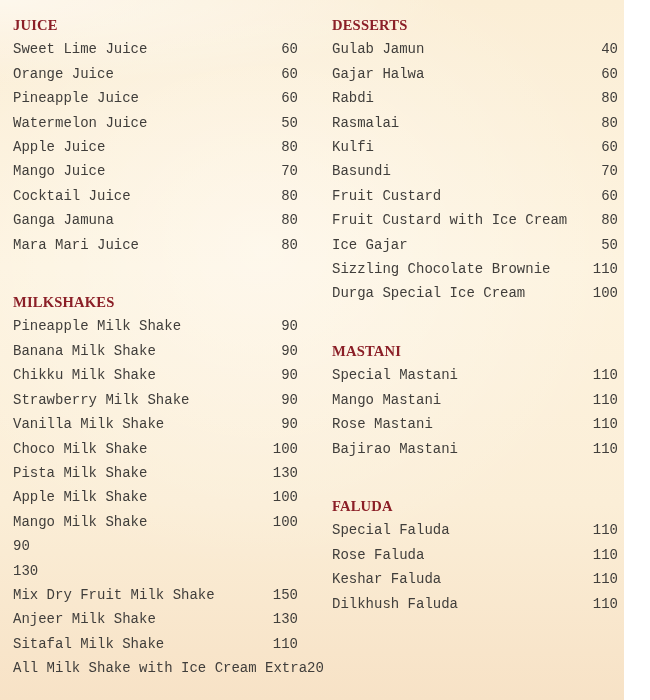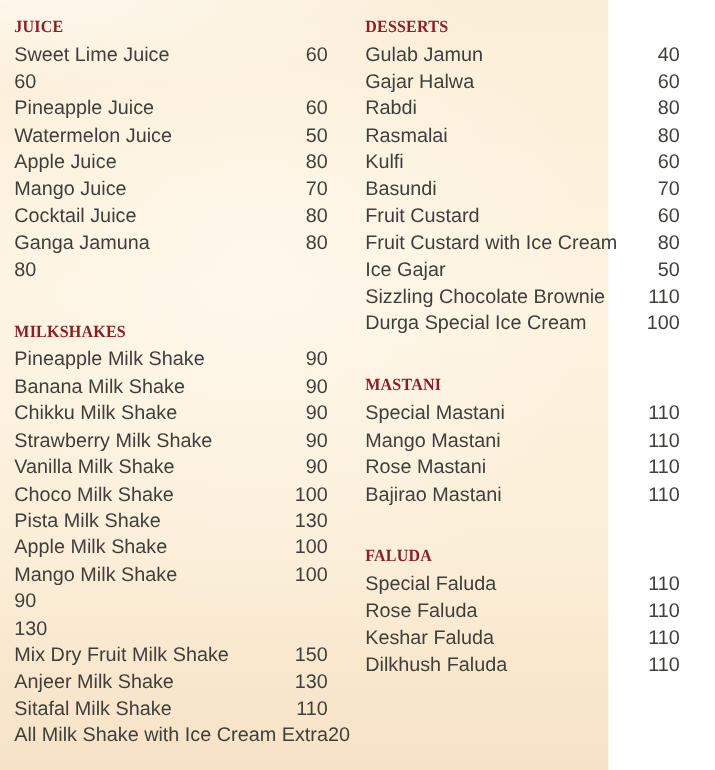--- a/index.html
+++ b/index.html
@@ -1,21 +1,21 @@
 <!DOCTYPE html>
 <html><head>
 <meta charset="utf-8">
 <style>
   html, body { margin: 0; padding: 0; }
   body {
     width: 650px; height: 700px; overflow: hidden;
     font-family: "Liberation Sans", sans-serif;
   }
   .menu-page {
-    position: relative; width: 553px; height: 700px;
+    position: relative; width: 624px; height: 700px;
     background:
       radial-gradient(90% 70% at 42% 36%, rgba(255,255,255,0.40) 0%, rgba(255,255,255,0) 65%),
       radial-gradient(120% 20% at 0% 0%, rgba(255,255,255,0.55) 0%, rgba(255,255,255,0) 60%),
       linear-gradient(180deg, #fbeed6 0%, #fdf3df 38%, #fbeed7 72%, #f7e2c6 100%);
   }
   .col { position: absolute; top: 13px; }
   .col-left  { left: 13px;  width: 285px; }
   .col-right { left: 332px; width: 286px; }
   .section + .section { margin-top: 33px; }
   .section-title {
@@ -24,39 +24,40 @@
     font-weight: 700;
     font-size: 15.5px;
     line-height: 24.4px;
     color: #8b1f27;
     letter-spacing: 0.2px;
     transform: scaleX(0.94);
     transform-origin: 0 50%;
   }
   .row {
     display: flex; justify-content: space-between; align-items: center;
-    line-height: 24.4px; font-size: 18px; color: #403e3b;
+    line-height: 24.4px; font-size: 14px; color: #403e3b; font-family: Liberation Mono, monospace;
   }
   .item-name { white-space: nowrap; }
   .item-price { text-align: right; }
 </style>
 </head>
 <body>
 
 <div class="menu-page">
 
   <div class="col col-left">
 
     <div class="section">
       <h2 class="section-title">JUICE</h2>
       <div class="row">
           <span class="item-name">Sweet Lime Juice</span>
           <span class="item-price">60</span>
         </div>
       <div class="row">
+          <span class="item-name">Orange Juice</span>
           <span class="item-price">60</span>
         </div>
       <div class="row">
           <span class="item-name">Pineapple Juice</span>
           <span class="item-price">60</span>
         </div>
       <div class="row">
           <span class="item-name">Watermelon Juice</span>
           <span class="item-price">50</span>
         </div>
@@ -70,20 +71,21 @@
         </div>
       <div class="row">
           <span class="item-name">Cocktail Juice</span>
           <span class="item-price">80</span>
         </div>
       <div class="row">
           <span class="item-name">Ganga Jamuna</span>
           <span class="item-price">80</span>
         </div>
       <div class="row">
+          <span class="item-name">Mara Mari Juice</span>
           <span class="item-price">80</span>
         </div>
     </div>
 
     <div class="section">
       <h2 class="section-title">MILKSHAKES</h2>
       <div class="row">
           <span class="item-name">Pineapple Milk Shake</span>
           <span class="item-price">90</span>
         </div>

